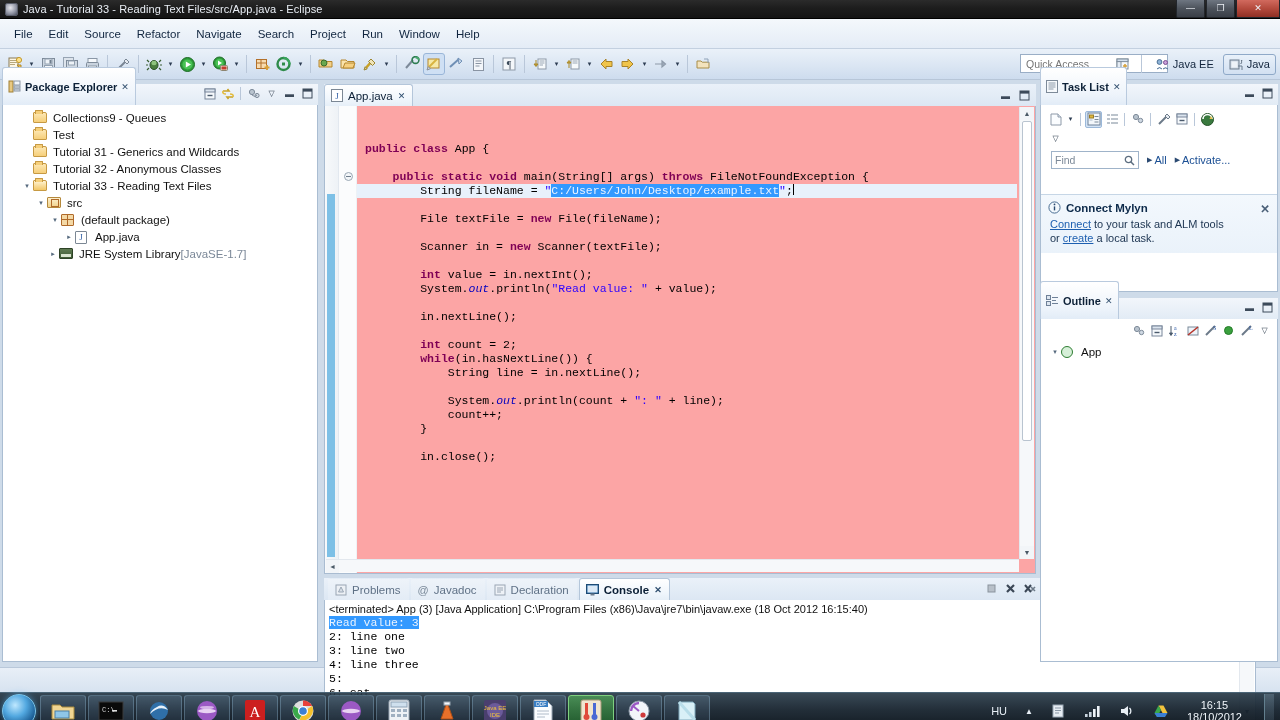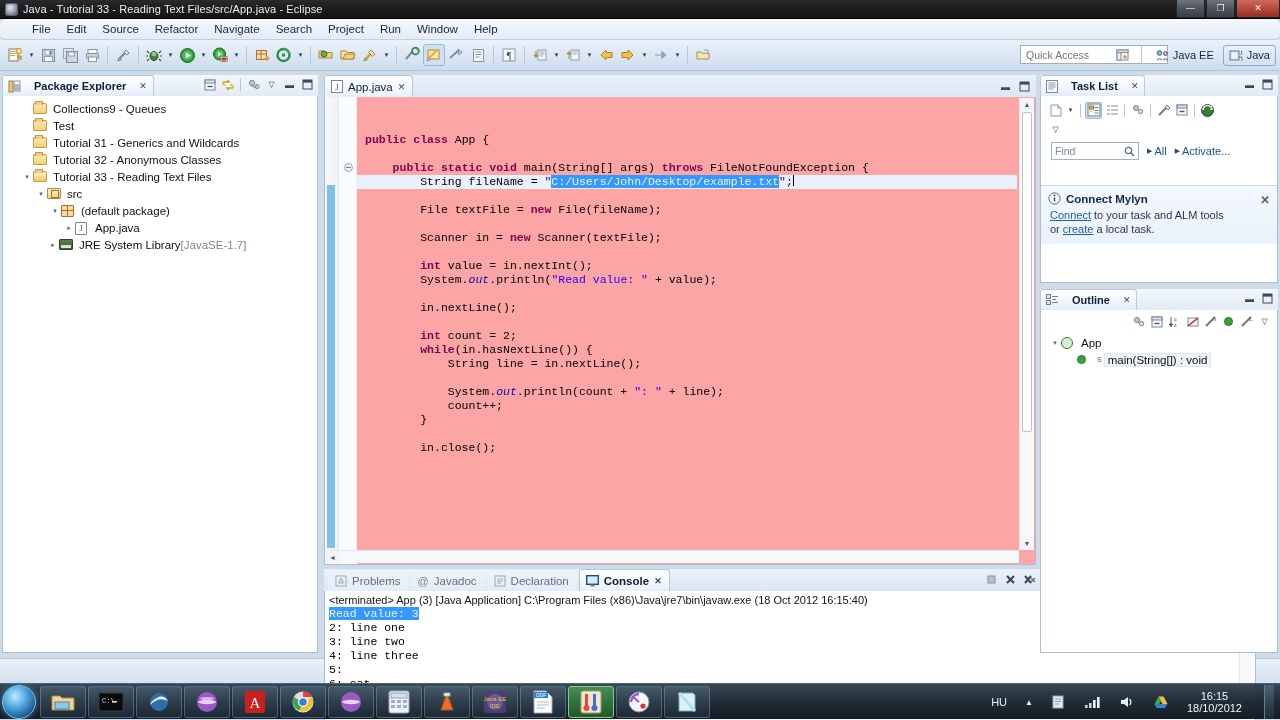--- a/index.html
+++ b/index.html
@@ -28,24 +28,23 @@
     width:29px;height:18px;margin-left:1px;
     background:linear-gradient(to bottom,#6e7681 0%,#4d535c 50%,#3a3f47 100%);
     border:1px solid #22262c; border-top:none;
     display:flex;align-items:center;justify-content:center;
     color:#eef2f7; font-size:9px; line-height:1;
     border-radius:0 0 2px 2px;
   }
   .winbtn.close{ background:linear-gradient(to bottom,#d16a5e 0%,#b44a3d 50%,#8f2f24 100%); width:44px;}
   
   .menubar{
-    height:21px; background:linear-gradient(to bottom,#f4f8fc 0%,#e4ecf6 100%);
-    display:flex; align-items:center; padding-left:24px;
+    height:30px; background:linear-gradient(to bottom,#f4f8fc 0%,#e4ecf6 100%);
+    display:flex; align-items:center; padding-left:6px;
     border-bottom:1px solid #c3d0e0;
-    border-radius:6px;
   }
   .menubar .mi{ padding:2px 8px; color:#10253f; font-size:11.5px; cursor:default;}
   
   .toolbar{
     height:31px; background:linear-gradient(to bottom,#eaf1f9 0%,#dbe6f3 55%,#cddcee 100%);
     border-bottom:1px solid #b7c6d8; display:flex; align-items:center; padding:0 4px;
     position:relative;
   }
   .tbtn{ width:22px;height:22px; display:flex;align-items:center;justify-content:center;
          border:1px solid transparent; border-radius:3px; flex:none;}
@@ -67,21 +66,21 @@
   .persp-btn.active{ background:linear-gradient(to bottom,#e9f1fa,#d2e0f1); border-color:#8fa9c8;}
   
   .main{ position:relative; height:587px; background:#cedbe9; }
   .panel{ position:absolute; background:#fff; }
   .panel-head{
     height:21px; position:relative;
     background:linear-gradient(to bottom,#f2f6fb 0%,#e2ebf5 100%);
     display:flex; align-items:flex-end;
   }
   .ptab{
-    height:21px; display:flex;align-items:center;gap:13px; padding:0 6px 0 5px;
+    height:38px; display:flex;align-items:center;gap:4px; padding:0 6px 0 5px;
     background:linear-gradient(to bottom,#ffffff 0%,#eef4fb 70%,#e2ecf7 100%);
     border:1px solid #b9cade; border-bottom:none; border-radius:3px 3px 0 0;
     font-size:11px; color:#0d2138; font-weight:bold;
   }
   .ptab .x{ font-size:9px; color:#33506f; font-weight:normal;}
   .phead-tools{ position:absolute; right:2px; top:1px; display:flex; align-items:center; gap:1px;}
   .ht{ width:17px;height:17px;display:flex;align-items:center;justify-content:center;
        border:1px solid transparent;border-radius:2px;}
   .ht.on{ background:#d4e4f6; border-color:#9bb8d9;}
   .panel-body{ position:absolute; left:0;right:0;top:21px;bottom:0; background:#fff;
@@ -918,28 +917,20 @@
           </div>
       </div>
       <div id="outline-tree" style="padding-top:4px;">
           <div class="outline-row" style="padding-left: 8px;">
             <span class="tarr">▾</span>
             <span class="ticon" style="display: flex; align-items: center;">
               <div class="circico"></div>
             </span>
             <span>App</span>
           </div>
-          <div class="outline-row" style="padding-left: 24px;">
-            <span class="tarr"></span>
-            <span class="ticon" style="display: flex; align-items: center;">
-              <div class="dotico"></div>
-            </span>
-            <span style="font-size: 7px; color: rgb(46, 91, 168); vertical-align: super; margin-right: 2px;">S</span>
-            <span style="background: rgb(238, 243, 249); padding: 0px 3px; border: 1px solid rgb(223, 231, 239);">main(String[]) : void</span>
-          </div>
         </div>
     </div>
   </div>
 
 </div>
 
 <div class="statusbar">
   <div style="width:740px;"></div>
   <div class="sb-cell" style="width:116px;">Writable</div>
   <div class="sb-cell" style="width:112px;">Smart Insert</div>

